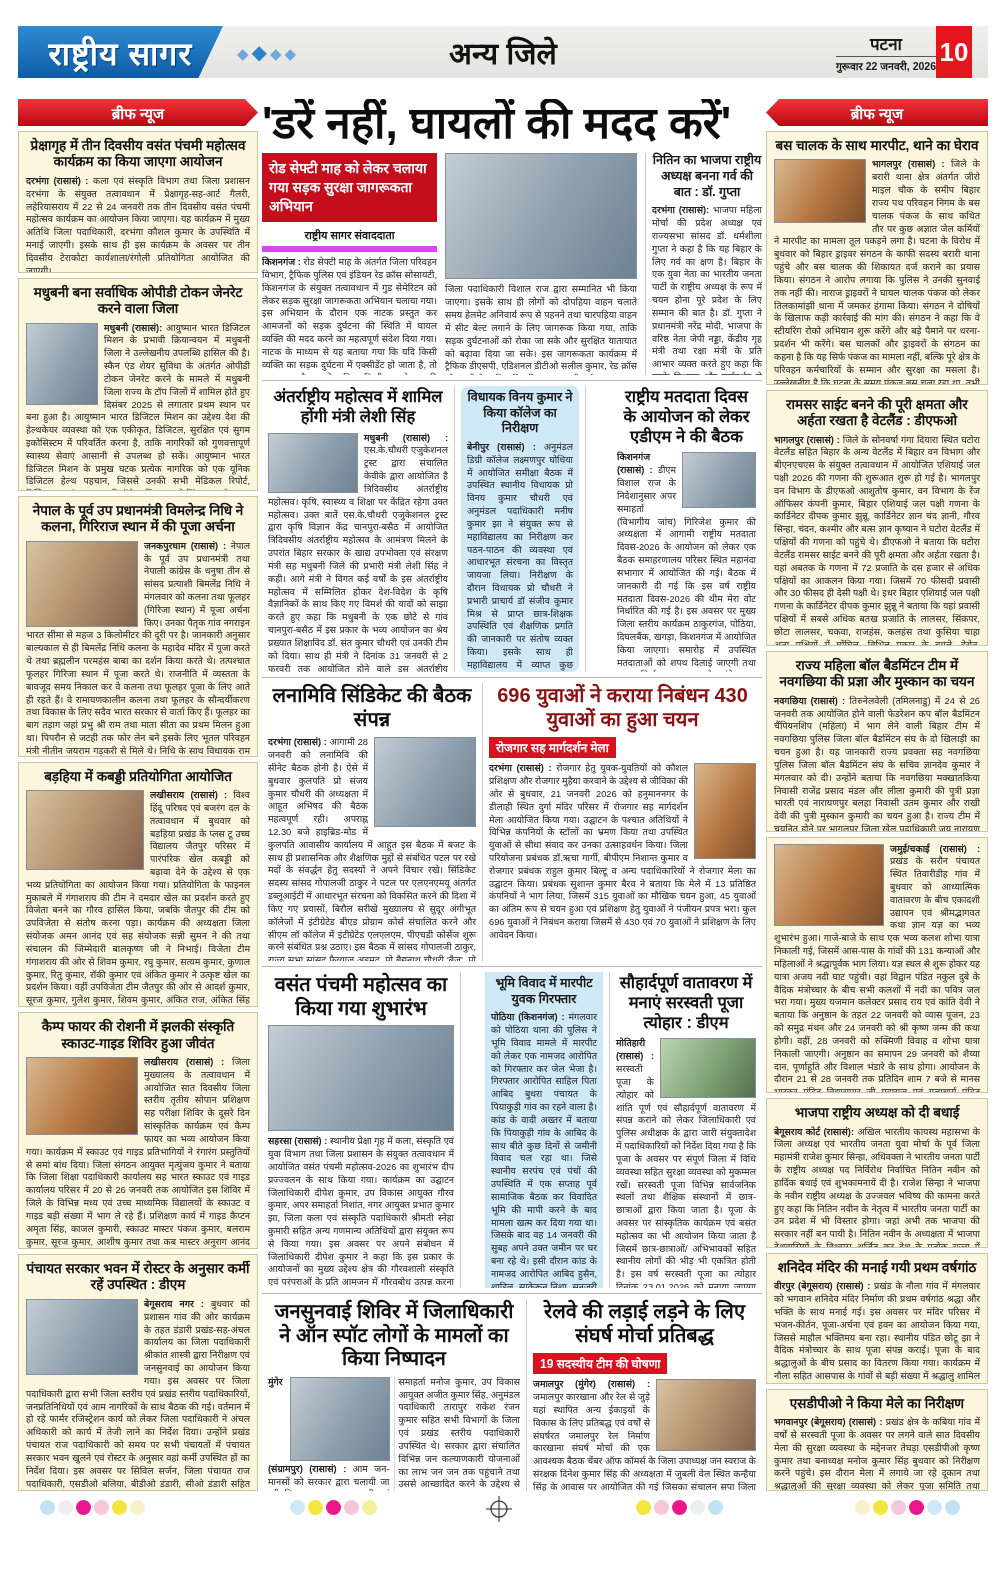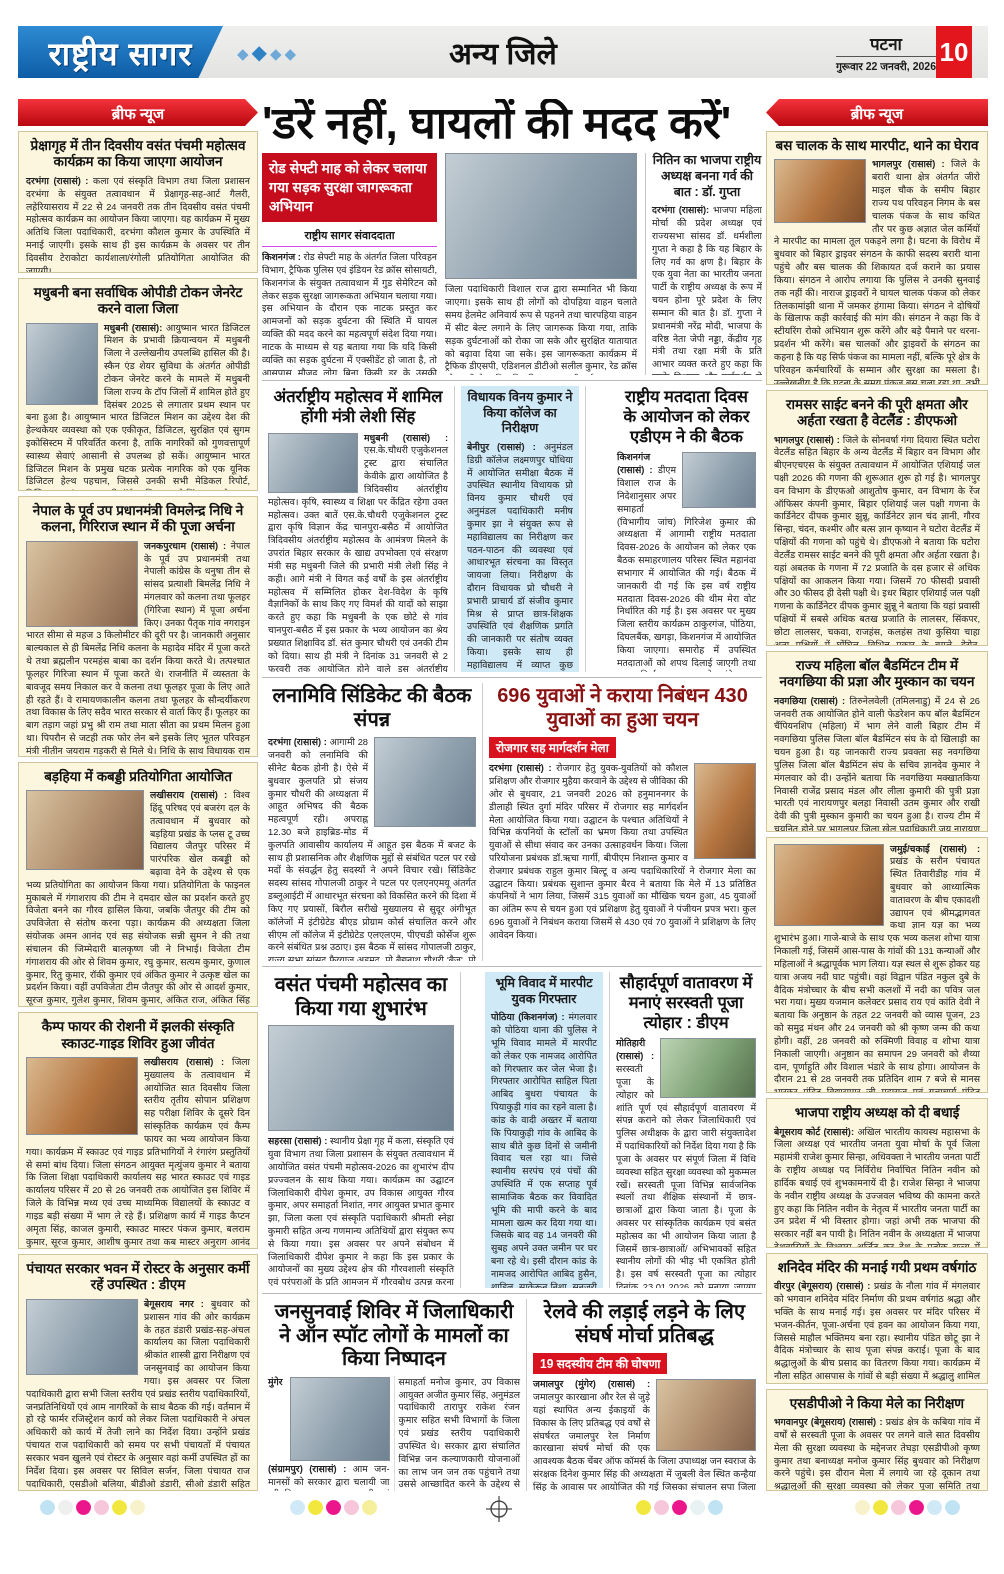--- a/index.html
+++ b/index.html
@@ -44,21 +44,21 @@
   .fr{float:right;margin:1px 0 2px 6px;}
   
   .center{flex:1;display:flex;flex-direction:column;overflow:hidden;}
   .lead{height:276px;flex:none;overflow:hidden;}
   .lead-head{font-size:44px;font-weight:bold;line-height:1.1;margin:0 0 6px;color:#0d0d0d;}
   .lead-cols{display:flex;gap:8px;}
   .lead-c1{width:175px;flex:none;}
   .lead-c2{width:192px;flex:none;}
   .lead-c3{flex:1;border-left:1px solid #c5c5c5;padding-left:6px;}
   .red-box{background:#c60d1e;color:#fff;font-weight:bold;font-size:14px;line-height:1.35;padding:6px 7px;text-align:left;}
-  .byline{text-align:center;font-weight:bold;font-size:11px;padding:5px 0 4px;border-bottom:1px solid #d946ef;margin-bottom:4px;}
+  .byline{text-align:center;font-weight:bold;font-size:11px;padding:5px 0 4px;border-bottom:6px solid #d946ef;margin-bottom:4px;}
   .sm-head{font-size:12.5px;font-weight:bold;text-align:center;line-height:1.25;margin:0 0 4px;}
   .row{display:flex;border-top:1px solid #b9b9b9;margin-top:5px;padding-top:5px;overflow:hidden;flex:none;}
   .cell{padding:0 6px;min-width:0;}
   .cell + .cell{border-left:1px solid #cccccc;}
   .row1{height:286px;}.row1 .c1{width:180px;flex:none;}.row1 .c2{width:118px;flex:none;}.row1 .c3{flex:1;padding-left:31px;}
   .row2{height:278px;}.row2 .c1{width:208px;flex:none;}.row2 .c2{flex:1;}
   .row3{height:316px;}.row3 .c1{width:186px;flex:none;}.row3 .c2{width:118px;flex:none;padding-left:24px;}.row3 .c3{flex:1;}
   .row4{height:237px;}.row4 .c1{width:252px;flex:none;}.row4 .c2{flex:1;}
   .h-md{font-size:16.5px;font-weight:bold;text-align:center;line-height:1.2;margin:1px 0 5px;color:#101010;}
   .h-lg{font-size:20px;font-weight:bold;text-align:center;line-height:1.18;margin:1px 0 5px;color:#101010;}
@@ -149,21 +149,21 @@
           </div>
         </div>
       </section>
 
       <section class="row row1">
         <div class="cell c1">
           <div class="h-md">अंतर्राष्ट्रीय महोत्सव में शामिल होंगी मंत्री लेशी सिंह</div>
           <div class="body-t"><span class="ph fl" style="width:90px;height:60px;"></span><span class="dl">मधुबनी (रासासं) :</span> <span>एस.के.चौधरी एजुकेशनल ट्रस्ट द्वारा संचालित केवीके द्वारा आयोजित है त्रिदिवसीय अंतर्राष्ट्रीय महोत्सव। कृषि, स्वास्थ्य व शिक्षा पर केंद्रित रहेगा उक्त महोत्सव। उक्त बातें एस.के.चौधरी एजुकेशनल ट्रस्ट द्वारा कृषि विज्ञान केंद्र चानपुरा-बसैठ में आयोजित त्रिदिवसीय अंतर्राष्ट्रीय महोत्सव के आमंत्रण मिलने के उपरांत बिहार सरकार के खाद्य उपभोक्ता एवं संरक्षण मंत्री सह मधुबनी जिले की प्रभारी मंत्री लेशी सिंह ने कही। आगे मंत्री ने विगत कई वर्षों के इस अंतर्राष्ट्रीय महोत्सव में सम्मिलित होकर देश-विदेश के कृषि वैज्ञानिकों के साथ किए गए विमर्श की यादों को साझा करते हुए कहा कि मधुबनी के एक छोटे से गांव चानपुरा-बसैठ में इस प्रकार के भव्य आयोजन का श्रेय प्रख्यात शिक्षाविद डॉ. संत कुमार चौधरी एवं उनकी टीम को दिया। साथ ही मंत्री ने दिनांक 31 जनवरी से 2 फरवरी तक आयोजित होने वाले इस अंतर्राष्ट्रीय महोत्सव में सरकार की ओर से हरसंभव प्रशासनिक सहयोग के लिए डॉ. चौधरी को आश्वस्त किया।</span></div>
         </div>
         <div class="cell c2">
-          <div class="hl-blue" style="height:100%;">
+          <div class="hl-blue" style="height:100%;border-radius:7px;">
             <div class="sm-head">विधायक विनय कुमार ने किया कॉलेज का निरीक्षण</div>
             <div class="body-t"><span class="dl">बेनीपुर (रासासं) :</span> <span>अनुमंडल डिग्री कॉलेज लक्ष्मणपुर घोधिया में आयोजित समीक्षा बैठक में उपस्थित स्थानीय विधायक प्रो विनय कुमार चौधरी एवं अनुमंडल पदाधिकारी मनीष कुमार झा ने संयुक्त रूप से महाविद्यालय का निरीक्षण कर पठन-पाठन की व्यवस्था एवं आधारभूत संरचना का विस्तृत जायजा लिया। निरीक्षण के दौरान विधायक प्रो चौधरी ने प्रभारी प्राचार्य डॉ संजीव कुमार मिश्र से प्राप्त छात्र-शिक्षक उपस्थिति एवं शैक्षणिक प्रगति की जानकारी पर संतोष व्यक्त किया। इसके साथ ही महाविद्यालय में व्याप्त कुछ अव्यवस्थाओं को चिन्हित करते हुए आवश्यक सुधार के निर्देश दिये। उन्होंने शिक्षकों के लिए केवल एक कक्ष निर्धारित कर अन्य कक्षों का शैक्षणिक कार्यों में उपयोग करने करने को कहा।</span></div>
           </div>
         </div>
         <div class="cell c3">
           <div class="h-md">राष्ट्रीय मतदाता दिवस के आयोजन को लेकर एडीएम ने की बैठक</div>
           <div class="body-t"><span class="ph fr" style="width:74px;height:56px;"></span><span class="dl">किशनगंज (रासासं) :</span> <span>डीएम विशाल राज के निदेशानुसार अपर समाहर्ता (विभागीय जांच) गिरिजेश कुमार की अध्यक्षता में आगामी राष्ट्रीय मतदाता दिवस-2026 के आयोजन को लेकर एक बैठक समाहरणालय परिसर स्थित महानंदा सभागार में आयोजित की गई। बैठक में जानकारी दी गई कि इस वर्ष राष्ट्रीय मतदाता दिवस-2026 की थीम मेरा वोट निर्धारित की गई है। इस अवसर पर मुख्य जिला स्तरीय कार्यक्रम ठाकुरगंज, पोठिया, दिघलबैंक, खगड़ा, किशनगंज में आयोजित किया जाएगा। समारोह में उपस्थित मतदाताओं को शपथ दिलाई जाएगी तथा मुख्य निर्वाचन आयुक्त के संदेश का प्रसारण कर उसे सुनाया जाएगा। मतदाता दिवस के अवसर पर एक जागरूकता रैली का भी आयोजन किया जाएगा, जो समाहरणालय परिसर से प्रारंभ होकर बस स्टैंड होते हुए भवन तक पहुंचेगी। रैली के उपरांत मुख्य कार्यक्रम होगा।</span></div>
         </div>
       </section>
 

